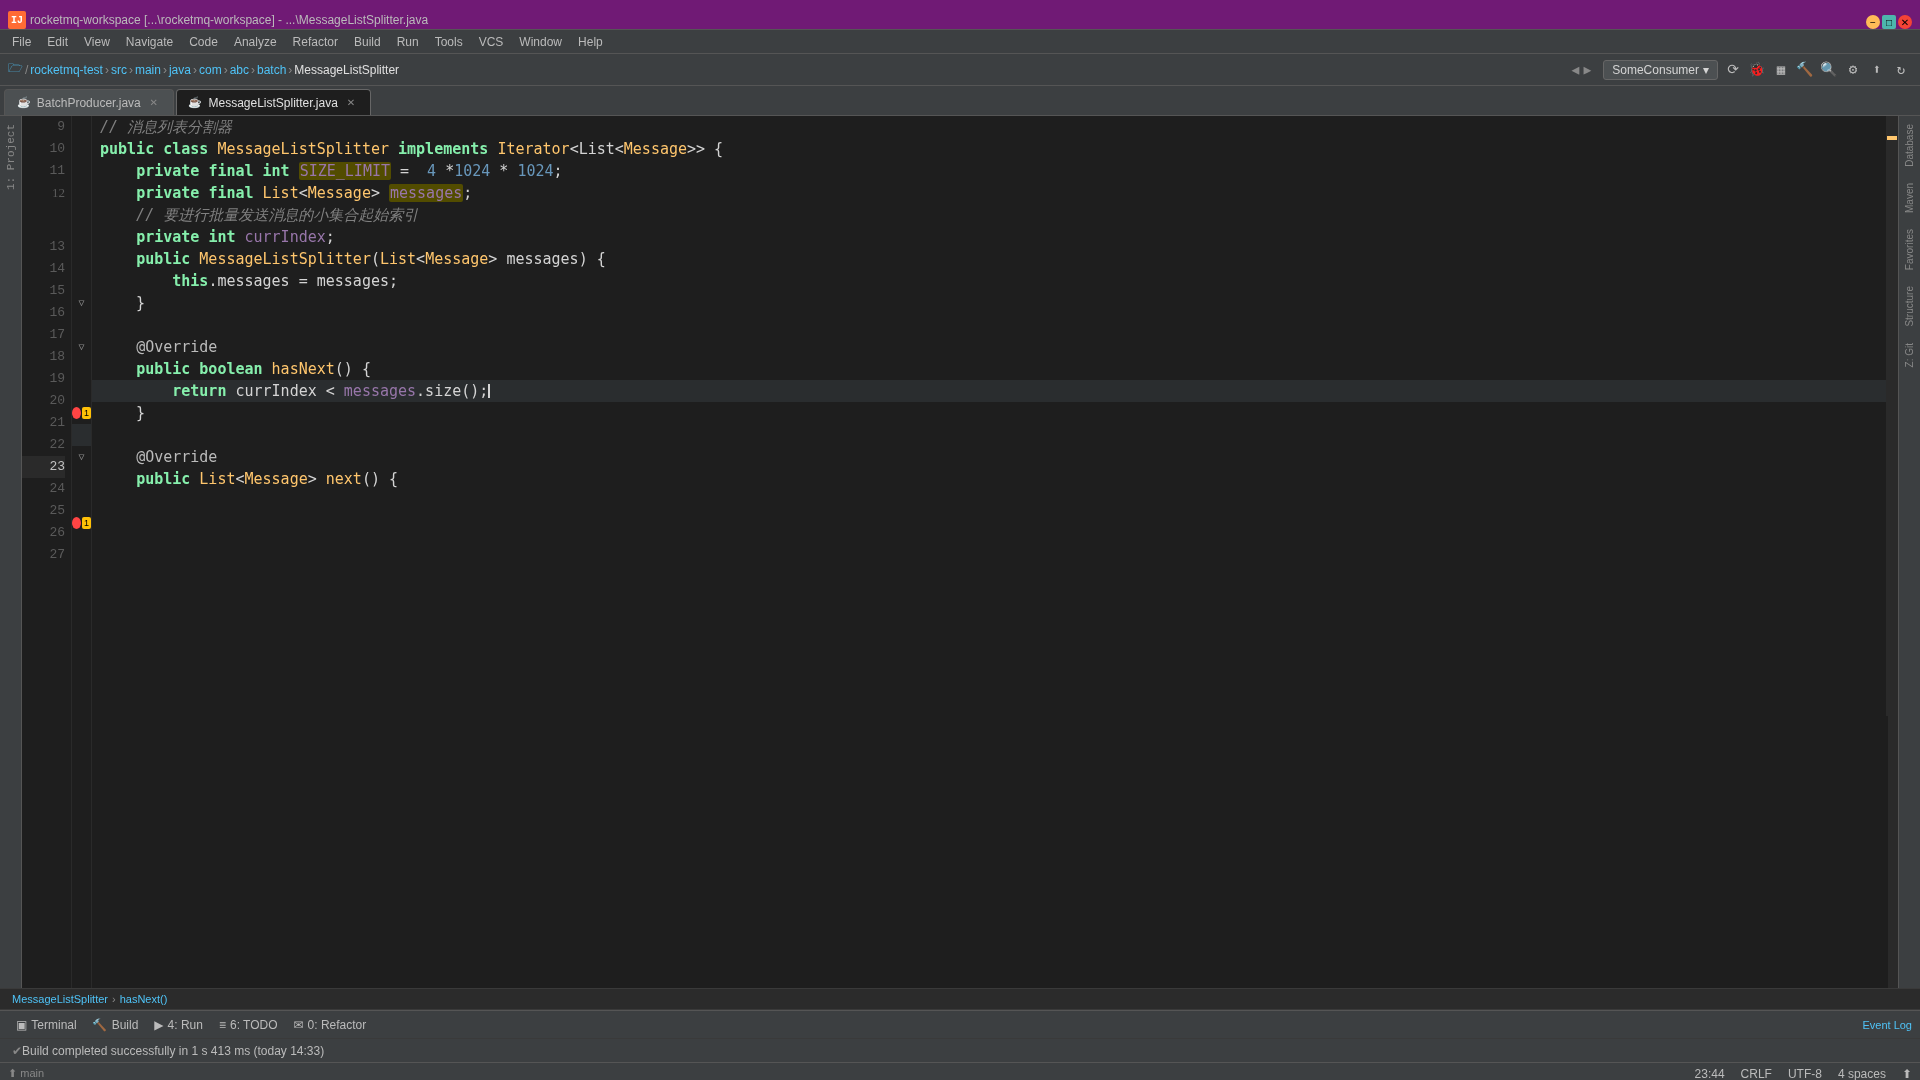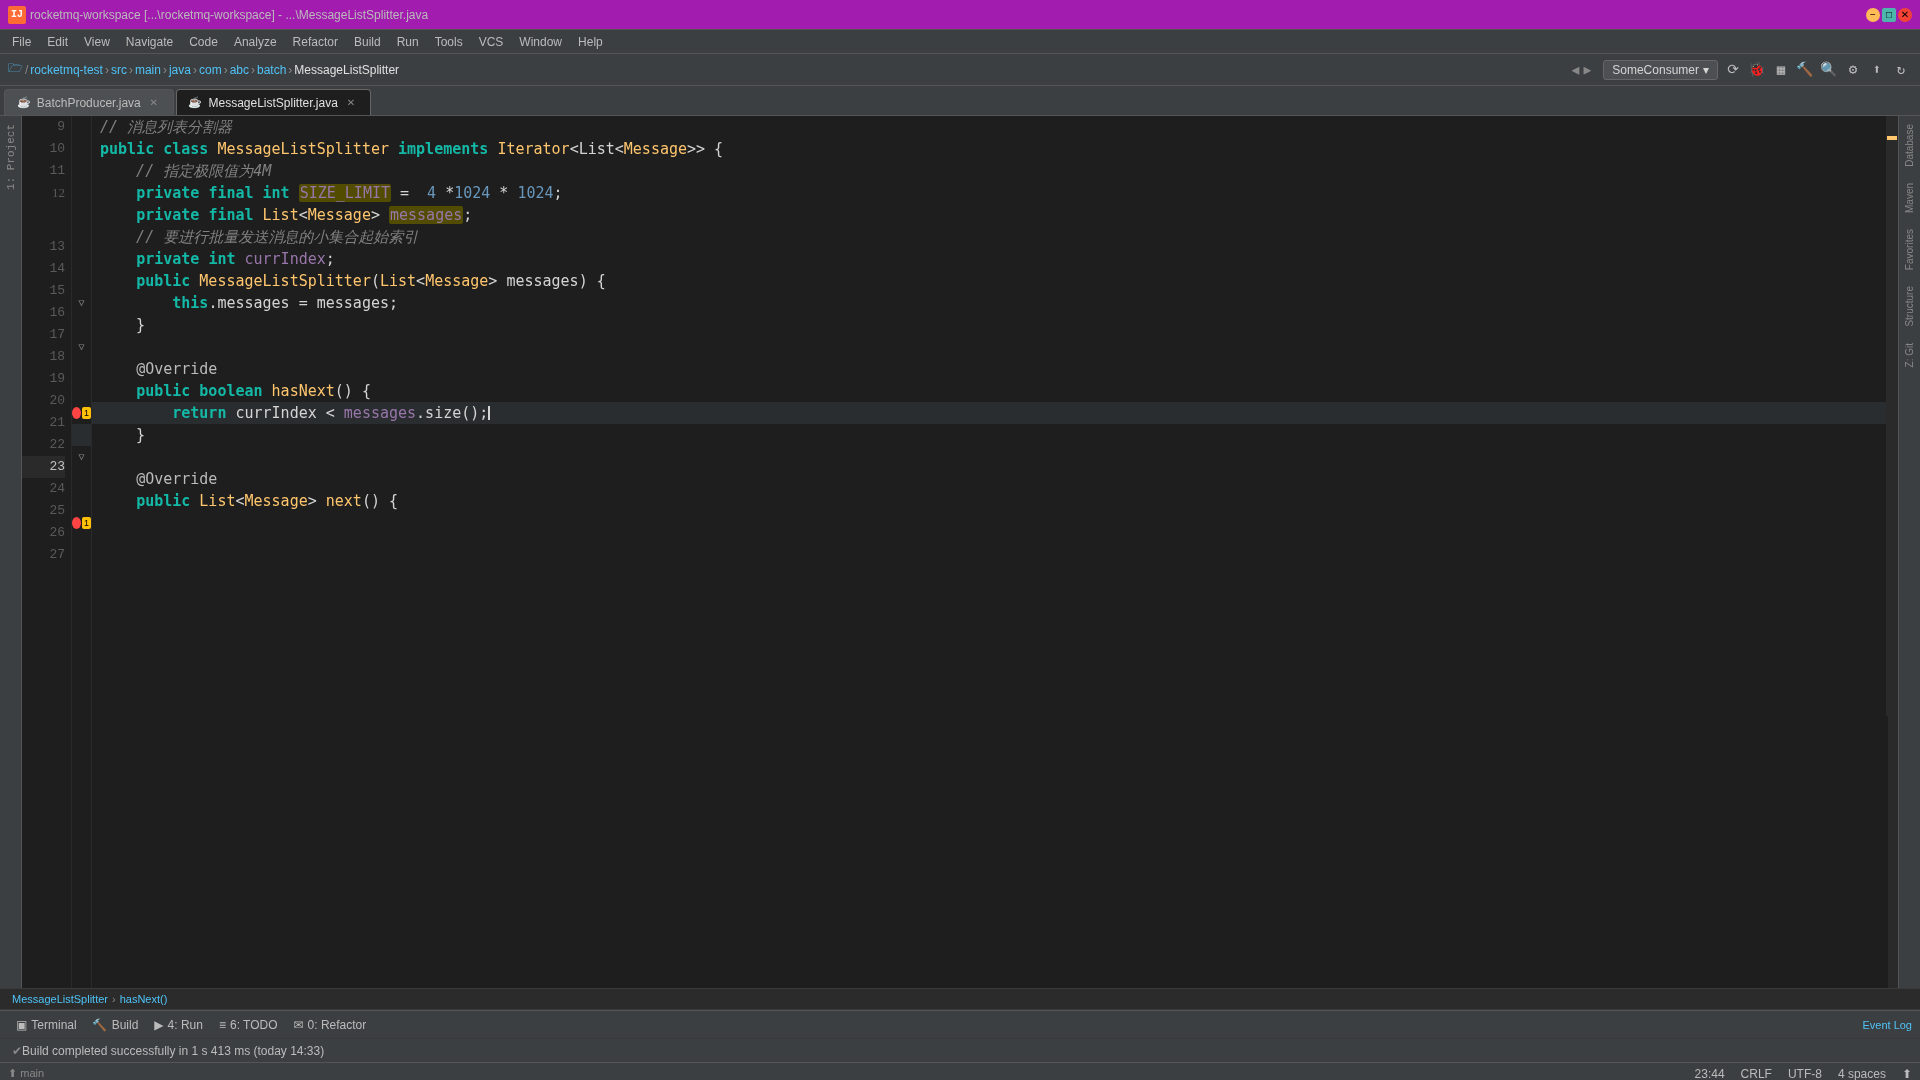--- a/index.html
+++ b/index.html
@@ -1,19 +1,19 @@
 <!DOCTYPE html>
 <html><head>
   <meta charset="utf-8">
   <style>
     * { margin: 0; padding: 0; box-sizing: border-box; }
     body { font-family: 'Consolas', 'Courier New', monospace; background: #1e1e1e; color: #d4d4d4; width: 1920px; height: 1080px; overflow: hidden; font-size: 13px; }
 
     
-    .title-bar { height: 30px; background: #a21caf; display: flex; align-items: center; justify-content: space-between; padding: 0 8px; border-bottom: 1px solid #555; }
+    .title-bar { height: 30px; background: #701a75; display: flex; align-items: flex-end; justify-content: space-between; padding: 0 8px; border-bottom: 1px solid #555; }
     .title-bar-left { display: flex; align-items: center; gap: 4px; }
     .title-bar-logo { width: 18px; height: 18px; background: #ff6b35; border-radius: 2px; display: flex; align-items: center; justify-content: center; font-size: 10px; color: white; font-weight: bold; }
     .title-bar-title { color: #bbb; font-size: 12px; font-family: Arial, sans-serif; }
     .title-bar-controls { display: flex; gap: 2px; }
     .title-btn { width: 14px; height: 14px; border-radius: 50%; border: none; cursor: pointer; font-size: 10px; display: flex; align-items: center; justify-content: center; }
     .btn-min { background: #ffbb57; }
     .btn-max { background: #4db6ac; border-radius: 2px; width: 14px; height: 14px; }
     .btn-close { background: #f44336; }
 
     
@@ -33,21 +33,21 @@
 
     
     .tabs-bar { height: 30px; background: #3c3f41; display: flex; align-items: flex-end; padding: 0 4px; border-bottom: 1px solid #555; }
     .tab { height: 26px; padding: 0 12px; display: flex; align-items: center; gap: 6px; cursor: pointer; font-size: 12px; font-family: Arial, sans-serif; border-radius: 4px 4px 0 0; color: #bbb; background: #4c5052; margin-right: 2px; border: 1px solid #555; border-bottom: none; }
     .tab.active { background: #1e1e1e; color: #e0e0e0; border-color: #666; }
     .tab-close { font-size: 10px; color: #888; cursor: pointer; width: 14px; height: 14px; display: flex; align-items: center; justify-content: center; border-radius: 2px; }
     .tab-icon { font-size: 11px; }
     .code-line { height: 22px; display: flex; align-items: center; padding-left: 8px; font-size: 15px; white-space: pre; }
 
     
-    .kw { color: #14b8a6; font-weight: bold; }
+    .kw { color: #86efac; font-weight: bold; }
     @keyframes blink { 0%,100%{opacity:1} 50%{opacity:0} }
   </style>
 </head>
 <body>
 
 <div class="title-bar">
   <div class="title-bar-left">
     <div class="title-bar-logo">IJ</div>
     <span class="title-bar-title">rocketmq-workspace [...\rocketmq-workspace] - ...\MessageListSplitter.java</span>
   </div>
@@ -197,23 +197,20 @@
       <div style="flex:1;background:#1e1e1e;overflow-x:auto;font-family:Consolas,monospace;font-size:13px;">
 
         <div class="code-line">
           <span style="color:#808080;font-style:italic;">// 消息列表分割器</span>
         </div>
 
         <div class="code-line">
           <span class="kw">public </span><span class="kw">class </span><span style="color:#ffc66d;">MessageListSplitter </span><span class="kw">implements </span><span style="color:#ffc66d;">Iterator</span><span>&lt;List&lt;</span><span style="color:#ffc66d;">Message</span><span>&gt;&gt; {</span>
         </div>
 
-        <div class="code-line">
-          <span style="color:#808080;font-style:italic;">    // 指定极限值为4M</span>
-        </div>
 
         <div class="code-line">
           <span>    </span><span class="kw">private </span><span class="kw">final </span><span class="kw">int </span><span style="color:#9876aa;background:#524c00;border-radius:2px;padding:0 1px;">SIZE_LIMIT</span><span> = </span><span style="color:#6897bb;"> 4 </span><span>*</span><span style="color:#6897bb;">1024</span><span> * </span><span style="color:#6897bb;">1024</span><span>;</span>
         </div>
 
 
         <div class="code-line">
           <span>    </span><span class="kw">private </span><span class="kw">final </span><span style="color:#ffc66d;">List</span><span>&lt;</span><span style="color:#ffc66d;">Message</span><span>&gt; </span><span style="color:#9876aa;background:#524c00;border-radius:2px;padding:0 1px;">messages</span><span>;</span>
         </div>
 

